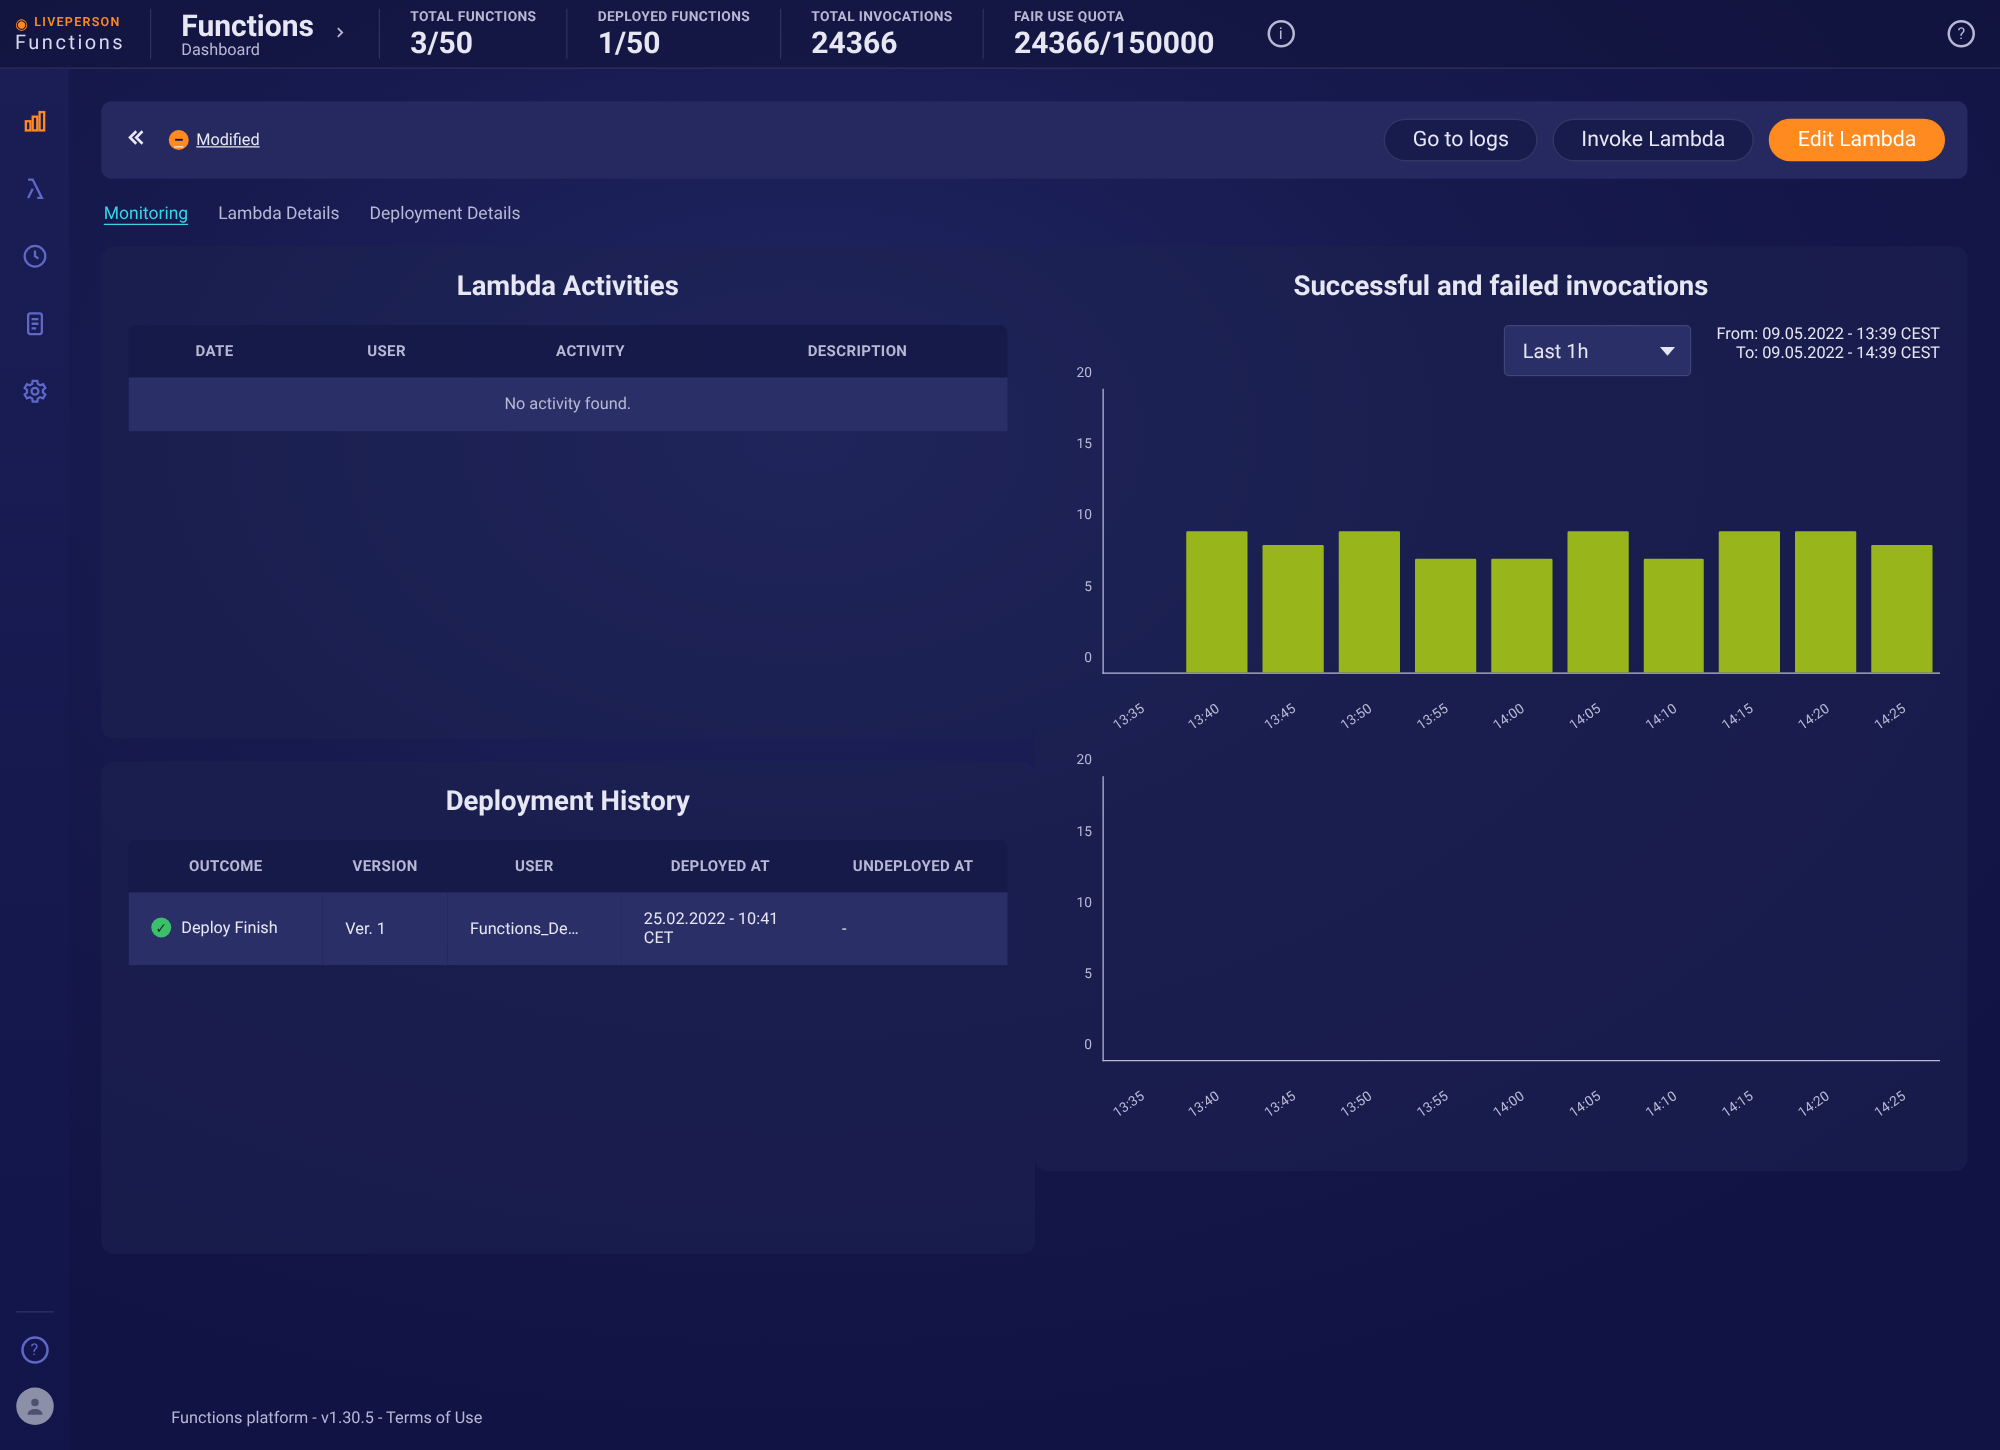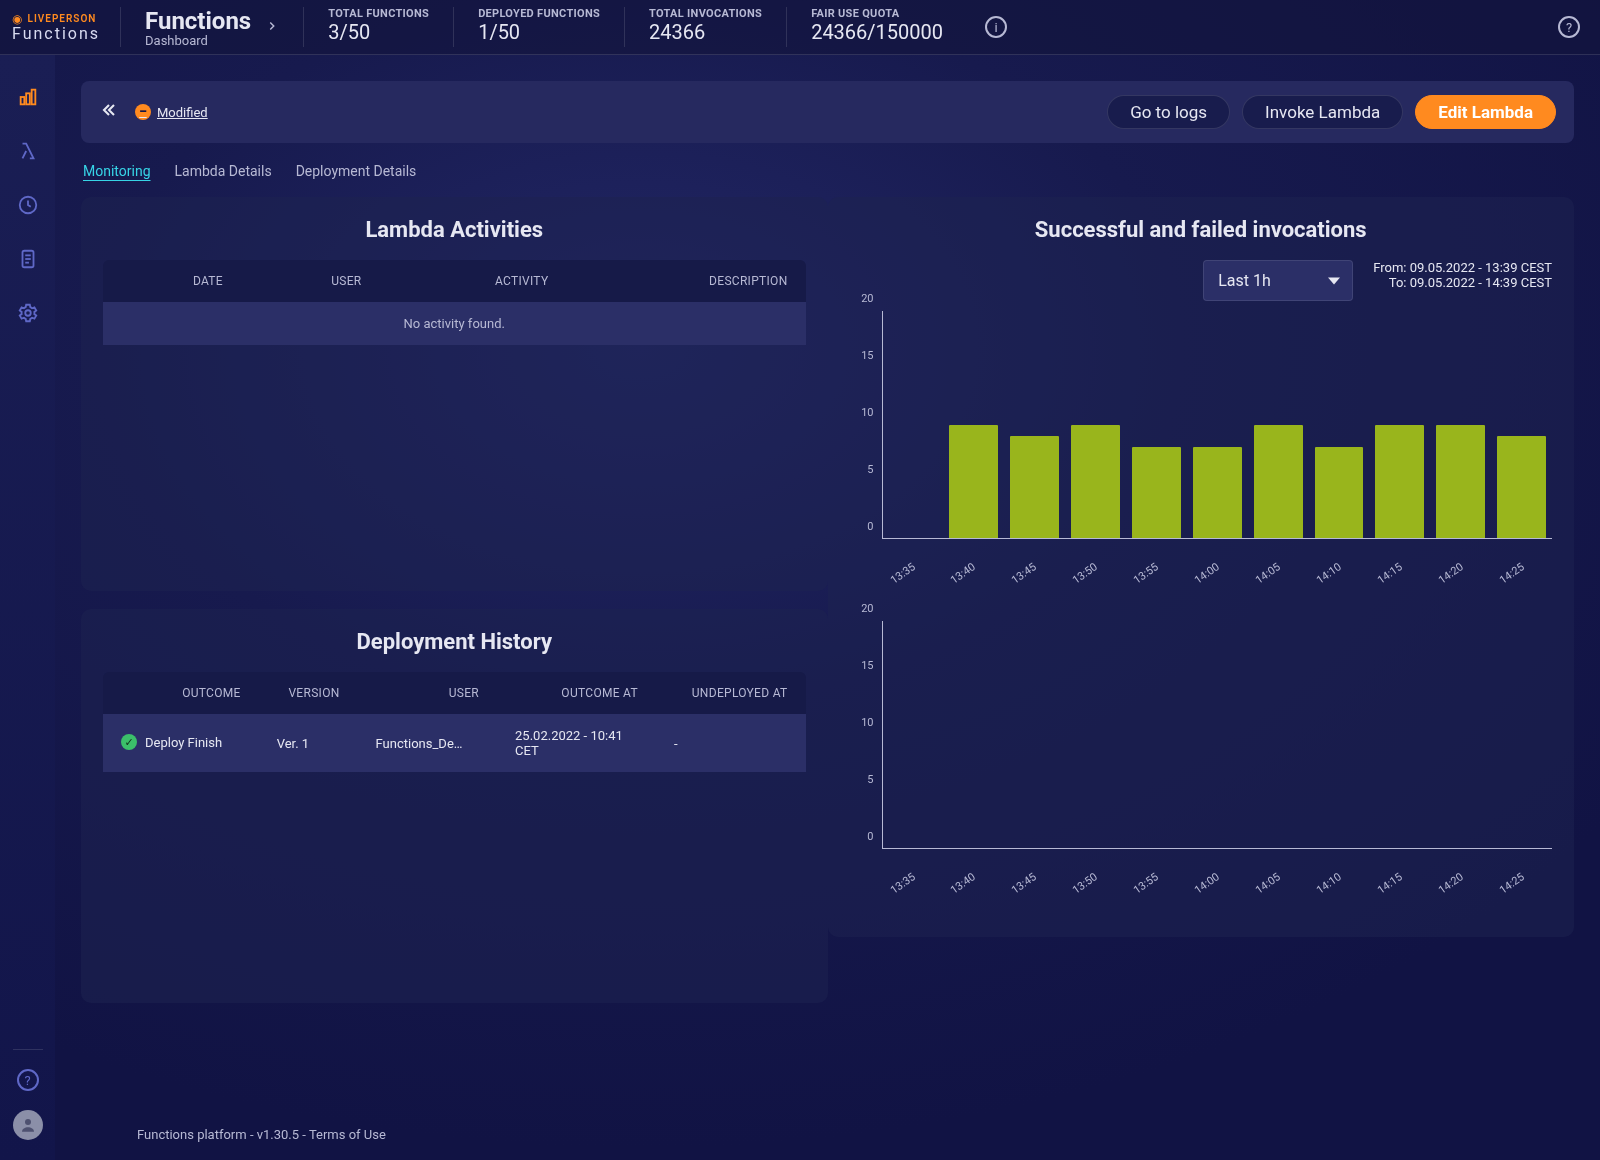--- a/index.html
+++ b/index.html
@@ -24,56 +24,56 @@
   .logo{display:flex;flex-direction:column;justify-content:center;padding:0 20px 0 4px;border-right:1px solid var(--border);height:40px;font-size:10px;letter-spacing:1px;color:#b7b9d4;}
   .logo .brand{color:var(--accent);font-weight:600;}
   .logo .product{font-size:16px;letter-spacing:2px;color:#d8daf0;margin-top:-2px;}
   .crumb{display:flex;align-items:center;gap:14px;padding:0 24px;border-right:1px solid var(--border);height:40px;}
   .crumb-title{font-size:24px;font-weight:700;}
   .crumb-sub{font-size:13px;color:var(--text-dim);margin-top:-2px;}
   .chev{color:var(--text-dim);}
   .metric{display:flex;flex-direction:column;justify-content:flex-start;padding:0 24px;border-right:1px solid var(--border);height:40px;}
   .metric:last-of-type{border-right:none;}
   .metric .label{font-size:11px;font-weight:700;color:var(--text-dim);letter-spacing:.3px;}
-  .metric .value{font-size:20px;font-weight:400;}
+  .metric .value{font-size:24px;font-weight:700;}
   .top-right{margin-left:auto;display:flex;align-items:center;gap:20px;color:var(--text-dim);}
   .icon-btn{width:22px;height:22px;display:inline-flex;align-items:center;justify-content:center;border:2px solid currentColor;border-radius:50%;font-size:13px;}
 
   
   .sidebar{position:absolute;left:0;top:55px;bottom:0;width:55px;background:linear-gradient(#1a1e54,#12154a);display:flex;flex-direction:column;align-items:center;padding-top:30px;gap:30px;}
   .sidebar .s-icon{color:#5f68c7;width:24px;height:24px;display:flex;align-items:center;justify-content:center;}
   .sidebar .s-icon.active{color:var(--accent);}
   .sidebar .bottom{margin-top:auto;padding-bottom:20px;display:flex;flex-direction:column;gap:18px;align-items:center;border-top:1px solid var(--border);padding-top:18px;}
   .avatar{width:30px;height:30px;border-radius:50%;background:#8b8fa8;display:flex;align-items:center;justify-content:center;color:#4e5170;}
 
   
   .main{position:absolute;left:55px;top:55px;right:0;bottom:0;padding:26px 26px 0 26px;overflow:hidden;}
   .pagehead{background:var(--header-bar);border-radius:8px;padding:14px 18px;display:flex;align-items:center;gap:16px;}
   .back-ico{color:var(--text);}
   .pagehead h1{margin:0;font-size:22px;font-weight:700;}
   .badge{display:inline-flex;align-items:center;gap:6px;color:var(--text);font-size:13px;text-decoration:underline;}
   .badge .dot{width:16px;height:16px;border-radius:50%;background:var(--accent);display:inline-flex;align-items:center;justify-content:center;color:#141745;font-weight:900;font-size:12px;line-height:1;}
   .actions{margin-left:auto;display:flex;gap:12px;}
   .btn{border-radius:999px;padding:6px 22px;font-size:17px;border:1px solid var(--border);background:#181c4d;color:var(--text);cursor:pointer;}
-  .btn.primary{background:var(--accent);border-color:var(--accent);color:#fff;font-weight:700;}
+  .btn.primary{background:var(--accent);border-color:var(--accent);color:#fff;font-weight:400;}
 
   .tabs{display:flex;gap:24px;margin:20px 2px 18px 2px;}
   .tab{font-size:14px;color:var(--text-dim);cursor:pointer;}
   .tab.active{color:var(--cyan);text-decoration:underline;text-underline-offset:4px;}
 
   .grid{display:grid;grid-template-columns:1fr 1fr;}
   .card{background:var(--panel);border-radius:10px;padding:20px 22px;min-height:200px;}
   .card h2{margin:0 0 18px 0;font-size:22px;font-weight:700;text-align:center;}
   .left-col{display:flex;flex-direction:column;gap:18px;}
   .card.activities{height:394px;}
   .card.history{height:394px;}
   .card.chart{height:740px;}
 
   table{width:100%;border-collapse:separate;border-spacing:0;font-size:13px;}
-  thead th{background:var(--panel-header);color:var(--text-dim);font-weight:400;text-align:right;padding:14px 18px;font-size:12px;letter-spacing:.3px;}
+  thead th{background:var(--panel-header);color:var(--text-dim);font-weight:700;text-align:center;padding:14px 18px;font-size:12px;letter-spacing:.3px;}
   thead th:first-child{border-top-left-radius:6px;}
   thead th:last-child{border-top-right-radius:6px;}
   tbody td{padding:14px 18px;background:var(--row);color:var(--text);}
   tbody td.center{text-align:center;color:var(--text-dim);}
   .ok-ico{display:inline-flex;width:16px;height:16px;border-radius:50%;background:#3bbf6a;color:#103018;align-items:center;justify-content:center;font-size:11px;margin-right:8px;position:relative;top:-1px;}
 
   
   .chart-top{display:flex;align-items:flex-start;justify-content:flex-end;gap:20px;margin-bottom:8px;}
   .range-select{background:var(--row);border:1px solid rgba(255,255,255,.1);border-radius:4px;padding:10px 40px 10px 14px;font-size:16px;color:var(--text);position:relative;min-width:150px;}
   .range-select::after{content:"";position:absolute;right:12px;top:50%;transform:translateY(-50%);border-left:6px solid transparent;border-right:6px solid transparent;border-top:7px solid var(--text);}
@@ -235,21 +235,21 @@
       </div>
 
       <div class="card history">
         <h2>Deployment History</h2>
         <table>
           <thead>
               <tr>
             <th>OUTCOME</th>
             <th>VERSION</th>
             <th>USER</th>
-            <th>OUTCOME AT</th>
+            <th>DEPLOYED AT</th>
             <th>UNDEPLOYED AT</th>
           </tr>
             </thead>
           <tbody id="history-body">
               <tr>
                 <td><span class="ok-ico">✓</span>Deploy Finish</td>
                 <td>Ver. 1</td>
                 <td>Functions_De…</td>
                 <td style="max-width:140px;">25.02.2022 - 10:41 CET</td>
                 <td>-</td>

